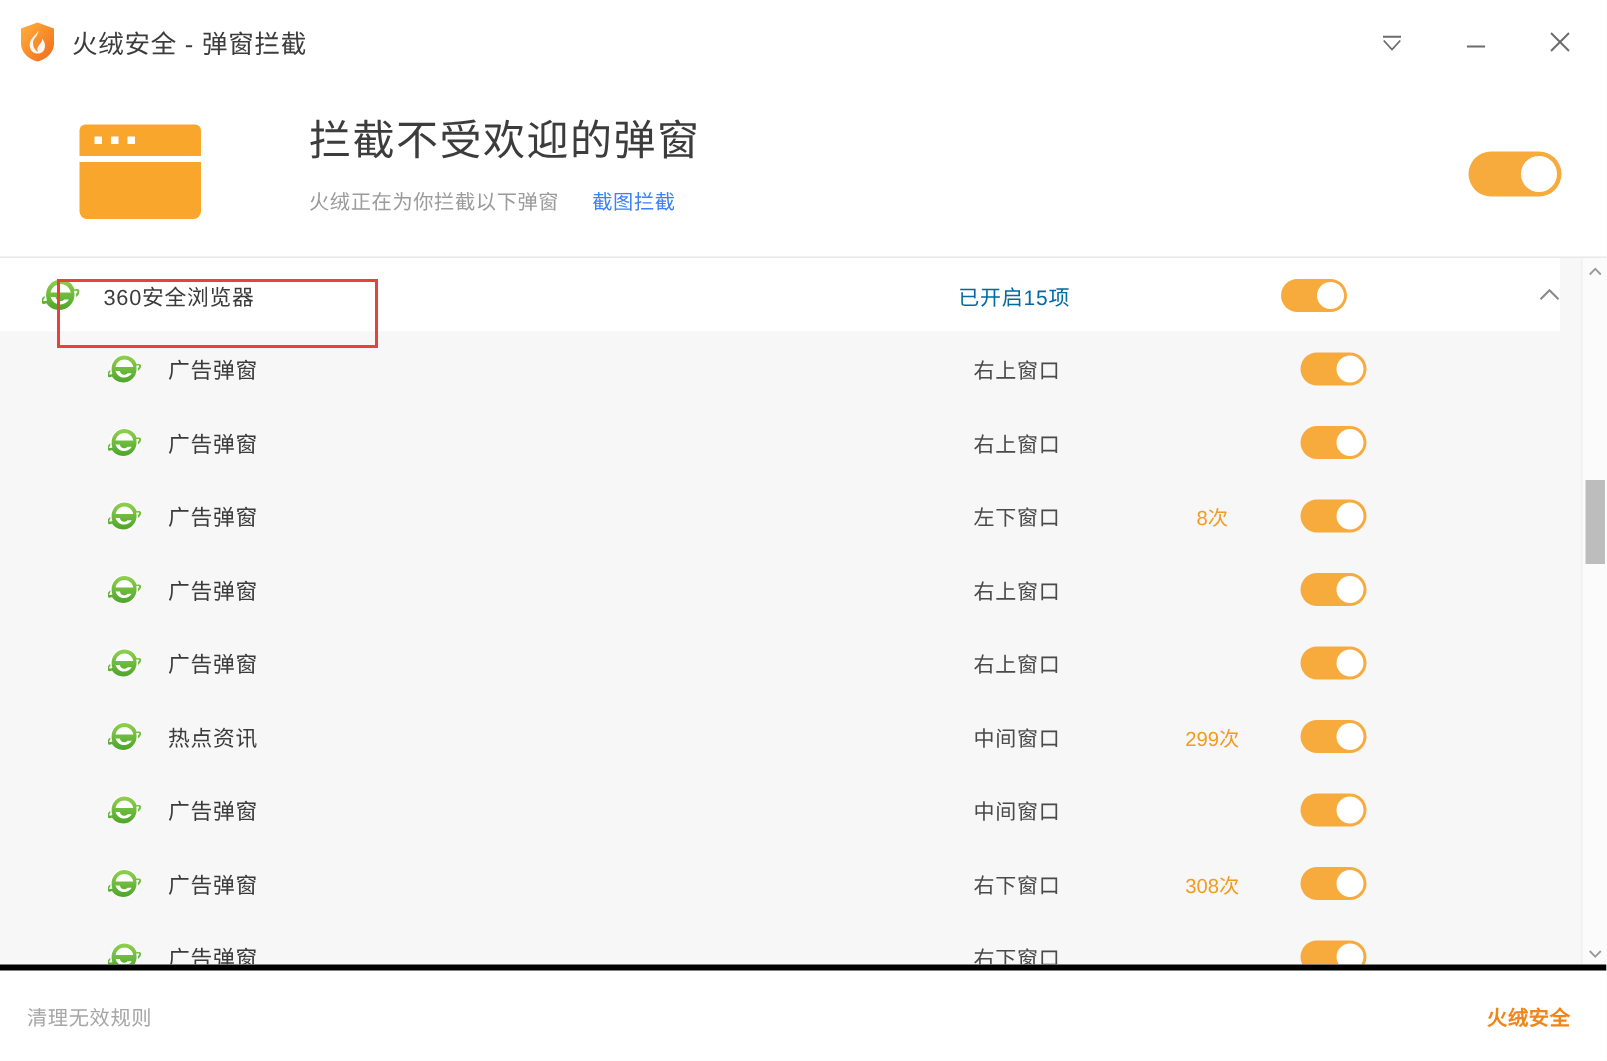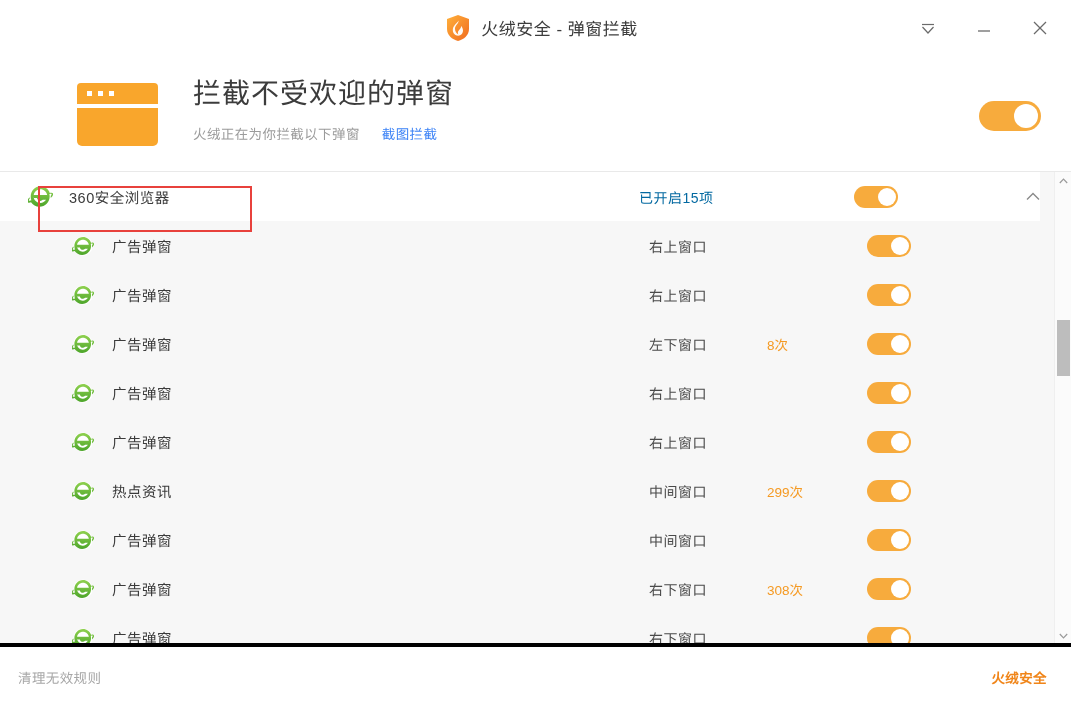--- a/index.html
+++ b/index.html
@@ -21,21 +21,20 @@
   }
 
   
   .titlebar {
     position: relative;
     height: 55px;
     display: flex;
     align-items: center;
     padding-left: 12px;
     background: #ffffff;
-    justify-content: center;
   }
   .app-logo {
     width: 26px; height: 28px;
     flex: 0 0 auto;
     margin-right: 10px;
     margin-top: 1px;
   }
   .app-title {
     font-size: 17px;
     color: #3c3c3c;
@@ -58,24 +57,25 @@
     justify-content: center;
     cursor: pointer;
     color: #6b6b6b;
   }
   .win-btn svg { display: block; }
 
   
   .header {
     position: relative;
     height: 116px;
-    padding-left: 77px;
+    padding-left: 53px;
     display: flex;
     align-items: flex-start;
     background: #ffffff;
+    gap: 37px;
   }
   .header-icon {
     width: 81px;
     height: 63px;
     margin-top: 28px;
     flex: 0 0 auto;
     position: relative;
   }
   .hi-top {
     position: absolute;
@@ -218,20 +218,21 @@
   .row.group .pos-cell {
     width: 108px;
     color: #0369a1;
   }
   .count-cell {
     width: 96px;
     font-size: 13.5px;
     color: #f59a23;
     padding-left: 12px;
     white-space: nowrap;
+    text-align: center;
   }
   .switch-cell {
     width: 92px;
     display: flex;
     justify-content: flex-start;
     padding-left: 18px;
   }
   .chev-cell {
     flex: 1;
     display: flex;

